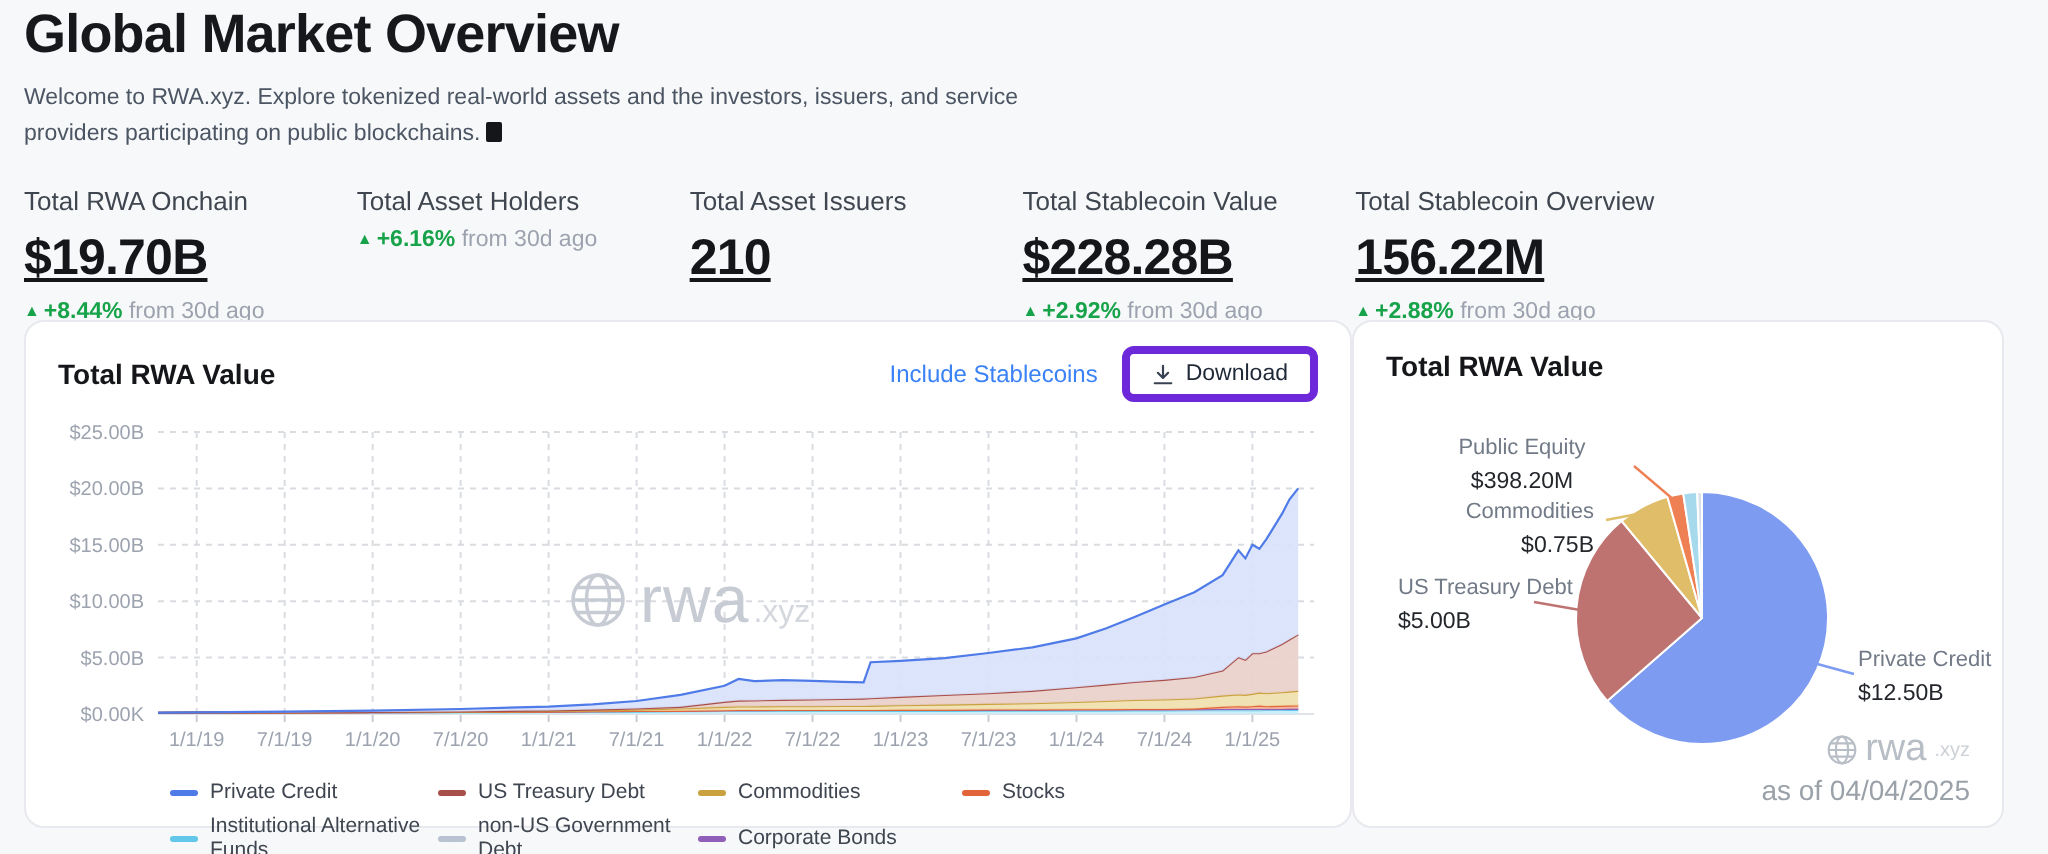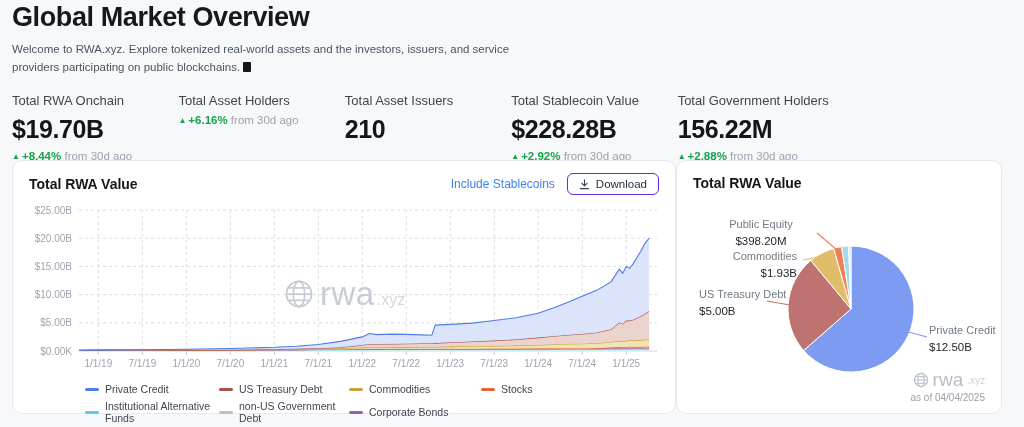--- a/index.html
+++ b/index.html
@@ -7,55 +7,55 @@
   body { font-family:"Liberation Sans", sans-serif; background:#f7f8f9; color:#111827; overflow:hidden; }
   .page { position:relative; width:856px; height:427px; padding:2px 12px; }
 
   .page-title { font-size:27px; font-weight:600; letter-spacing:-0.4px; color:#17181c; }
   .subtitle { margin-top:8px; font-size:11.5px; line-height:1.55; color:#4b5563; max-width:520px; }
   .glyph { display:inline-block; width:8px; height:10px; background:#15161a; border-radius:1px; margin-left:3px; vertical-align:-1px; }
 
   .stats-row { display:flex; margin-top:16px; }
   .stat { flex:1; }
   .stat-label { font-size:13px; color:#3f4650; }
-  .stat-value { margin-top:7px; font-size:25px; font-weight:600; letter-spacing:-0.4px; color:#15161a; }
+  .stat-value { margin-top:7px; font-size:25px; font-weight:600; letter-spacing:-0.4px; color:#15161a;text-decoration:underline; }
   .stat-change { margin-top:6px; font-size:11.5px; color:#9ca3af; }
   .tri { display:inline-block; font-size:8px; color:#16a34a; vertical-align:1px; margin-right:2px; }
   .pct { color:#16a34a; font-weight:600; }
 
   .cards { position:absolute; left:12px; top:160px; display:flex; }
   .card { background:#ffffff; border:1px solid #e7e9ee; border-radius:10px; }
   .area-card { width:664px; height:254px; padding:12px 16px; position:relative; }
   .pie-card  { width:326px; height:254px; padding:14px 16px; position:relative; }
 
   .card-head { display:flex; align-items:center; justify-content:space-between; }
   .card-title { font-size:14px; font-weight:700; color:#15161a; }
   .head-right { display:flex; align-items:center; gap:12px; }
   .stablecoins-link { font-size:12px; color:#3b82f6; cursor:pointer; }
   .download-btn { display:flex; align-items:center; gap:6px; font-size:11.5px; color:#1f2937;
-    border:1px solid #6d28d9; border-radius:6px; padding:4px 11px; background:#fff; cursor:pointer; }
+    border:4px solid #6d28d9; border-radius:6px; padding:4px 11px; background:#fff; cursor:pointer; }
 
   .chart-wrap { position:relative; margin-top:8px; }
   .watermark { position:absolute; display:flex; align-items:baseline; gap:6px; pointer-events:none; }
   .wm-main { left:255px; top:72px; }
   .wm-globe { align-self:center; }
   .wm-text { font-size:33px; color:#c7ccd4; letter-spacing:0.5px; }
   .wm-tld { font-size:16px; color:#d4d8de; margin-left:-4px; }
 
   .legend { margin:6px 0 0 56px; display:grid; grid-template-columns:134px 130px 132px auto; row-gap:5px; }
   .legend-item { display:flex; align-items:center; gap:6px; font-size:10.5px; color:#3f4650; cursor:pointer; }
   .swatch { width:14px; height:3px; border-radius:2px; flex:0 0 auto; }
 
   .pie-label { position:absolute; font-size:11px; line-height:1.45; color:#717a86; }
   .pie-label .val { color:#23262b; font-size:11.5px; }
   .pie-wm { position:absolute; right:16px; bottom:10px; text-align:right; }
   .pie-wm .row { display:flex; align-items:center; gap:4px; justify-content:flex-end; }
   .pie-wm .wm-text2 { font-size:19px; color:#b8bec6; }
   .pie-wm .wm-tld2 { font-size:10px; color:#ccd1d7; }
-  .as-of { font-size:10px; color:#9aa1a9; margin-top:1px; }
+  .as-of { font-size:14px; color:#9aa1a9; margin-top:1px; }
   svg text { font-family:"Liberation Sans", sans-serif; }
 </style>
 </head>
 <body>
 
 <div class="page">
 
   <h1 class="page-title">Global Market Overview</h1>
   <p class="subtitle"><span>Welcome to RWA.xyz. Explore tokenized real-world assets and the investors, issuers, and service providers participating on public blockchains.</span><span class="glyph"></span></p>
 
@@ -72,21 +72,21 @@
     <div class="stat">
       <div class="stat-label">Total Asset Issuers</div>
       <div class="stat-value">210</div>
     </div>
     <div class="stat">
       <div class="stat-label">Total Stablecoin Value</div>
       <div class="stat-value">$228.28B</div>
       <div class="stat-change"><span class="tri">▲</span><span class="pct">+2.92%</span> <span>from 30d ago</span></div>
     </div>
     <div class="stat">
-      <div class="stat-label">Total Government Holders</div>
+      <div class="stat-label">Total Stablecoin Overview</div>
       <div class="stat-value">156.22M</div>
       <div class="stat-change"><span class="tri">▲</span><span class="pct">+2.88%</span> <span>from 30d ago</span></div>
     </div>
   </div>
 
   <div class="cards">
 
     <section class="card area-card">
       <div class="card-head">
         <div class="card-title">Total RWA Value</div>
@@ -257,21 +257,21 @@
             <polyline points="90,140 113,144" fill="none" stroke="#bf7370" stroke-width="1.2"></polyline>
             <polyline points="250,176 228,170" fill="none" stroke="#7d9bf1" stroke-width="1.2"></polyline>
           </svg></div>
 
       <div class="pie-label" style="left:34px;top:56px;width:100px;text-align:center;">
         <div>Public Equity</div>
         <div class="val">$398.20M</div>
       </div>
       <div class="pie-label" style="left:20px;top:88px;width:100px;text-align:right;">
         <div>Commodities</div>
-        <div class="val">$1.93B</div>
+        <div class="val">$0.75B</div>
       </div>
       <div class="pie-label" style="left:22px;top:126px;width:110px;">
         <div>US Treasury Debt</div>
         <div class="val">$5.00B</div>
       </div>
       <div class="pie-label" style="left:252px;top:162px;width:74px;">
         <div>Private Credit</div>
         <div class="val">$12.50B</div>
       </div>
 

